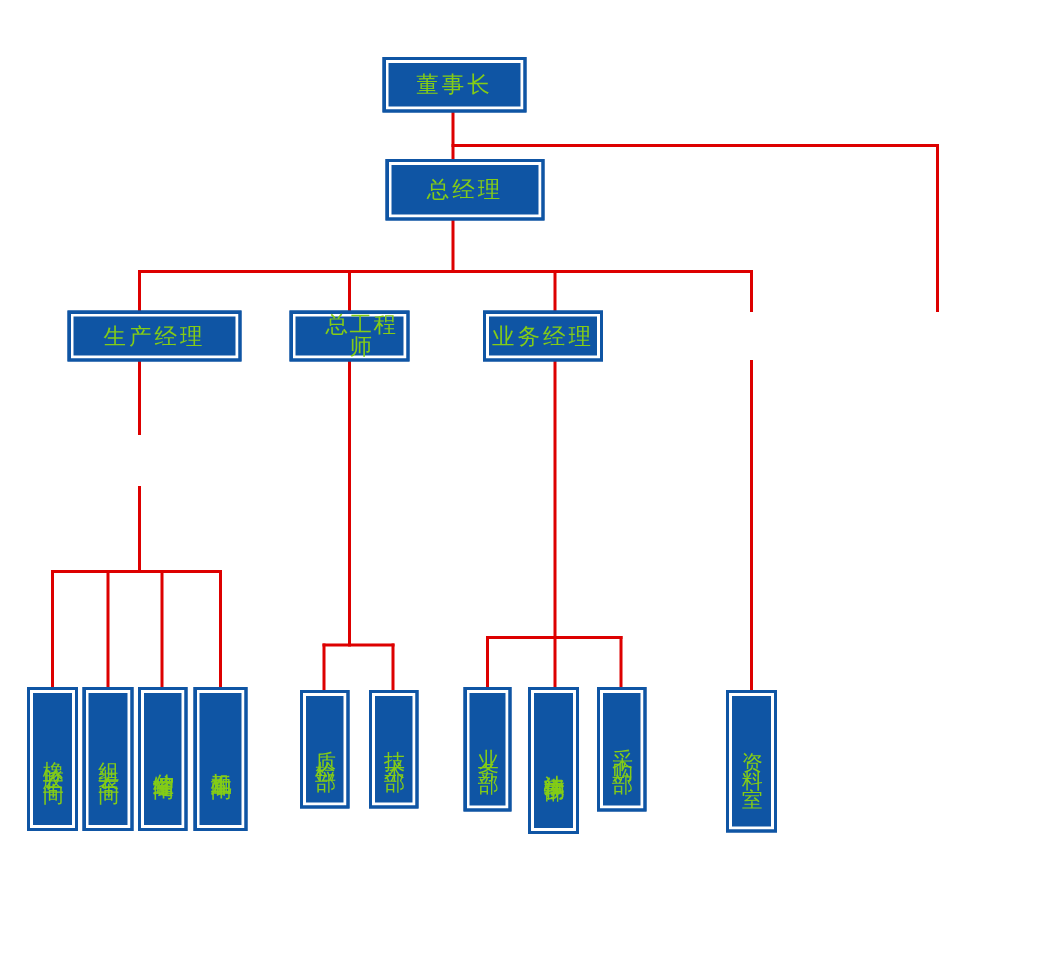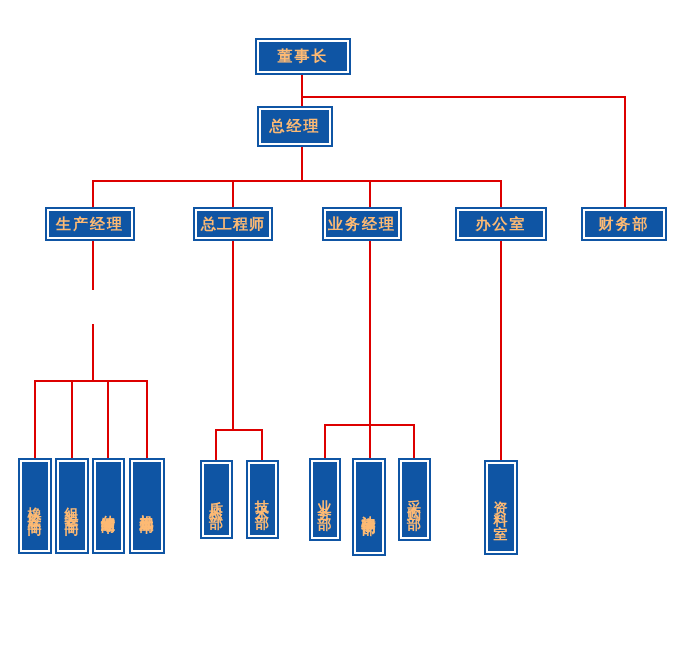--- a/index.html
+++ b/index.html
@@ -14,22 +14,22 @@
     height: 646px;
     background: #ffffff;
     overflow: hidden;
   }
   .node {
     position: absolute;
     box-sizing: border-box;
     background: #0f55a4;
     border: 2px solid #0f55a4;
     box-shadow: inset 0 0 0 2px #ffffff;
-    color: #fdba74;
-    font-weight: bold;
+    color: #84cc16;
+    font-weight: normal;
     display: flex;
     align-items: center;
     justify-content: center;
     font-size: 15px;
     letter-spacing: 2px;
     text-align: center;
     line-height: 1;
   }
   .v-node {
     writing-mode: vertical-rl;
@@ -39,23 +39,23 @@
   }
   .line {
     position: absolute;
     background: #dd0000;
   }
   .line.v { width: 2px; }
   .line.h { height: 2px; }
 
   
   #n-chairman   { left:255px; top:38px;  width:96px; height:37px; }
-  #n-gm         { left:257px; top:106px; width:76px; height:41px; }
-  #n-prod-mgr   { left:45px;  top:207px; width:90px; height:34px; }
-  #n-chief-eng  { left:193px; top:207px; width:80px; height:34px; letter-spacing:1px; }
+  #n-gm         { left:257px; top:106px; width:106px; height:41px; }
+  #n-prod-mgr   { left:45px;  top:207px; width:116px; height:34px; }
+  #n-chief-eng  { left:193px; top:207px; width:80px; height:34px; letter-spacing:1px;padding-left:16px; }
   #n-biz-mgr    { left:322px; top:207px; width:80px; height:34px; }
   #n-office     { left:455px; top:207px; width:92px; height:34px; }
   #n-finance    { left:581px; top:207px; width:86px; height:34px; }
   #n-prod-dept  { left:47px;  top:289px; width:92px; height:36px; }
 
   #n-rubber     { left:18px;  top:458px; width:34px; height:96px; letter-spacing:5px; }
   #n-assembly   { left:55px;  top:458px; width:34px; height:96px; letter-spacing:5px; }
   #n-expansion  { left:92px;  top:458px; width:33px; height:96px; letter-spacing:1px; }
   #n-machining  { left:129px; top:458px; width:36px; height:96px; letter-spacing:1px; }
 
@@ -101,22 +101,20 @@
   <div class="line v" style="left:324px; top:424px; height:35px;"></div>
   <div class="line v" style="left:413px; top:424px; height:35px;"></div>
 
   <div class="line v" style="left:500px; top:240px; height:221px;"></div>
 
   <div class="node" id="n-chairman">董事长</div>
   <div class="node" id="n-gm">总经理</div>
   <div class="node" id="n-prod-mgr">生产经理</div>
   <div class="node" id="n-chief-eng">总工程师</div>
   <div class="node" id="n-biz-mgr">业务经理</div>
-  <div class="node" id="n-office">办公室</div>
-  <div class="node" id="n-finance">财务部</div>
 
   <div class="node v-node" id="n-rubber">橡胶车间</div>
   <div class="node v-node" id="n-assembly">组装车间</div>
   <div class="node v-node" id="n-expansion">伸缩缝车间</div>
   <div class="node v-node" id="n-machining">机加工车间</div>
 
   <div class="node v-node" id="n-qc">质检部</div>
   <div class="node v-node" id="n-tech">技术部</div>
 
   <div class="node v-node" id="n-biz-dept">业务部</div>

